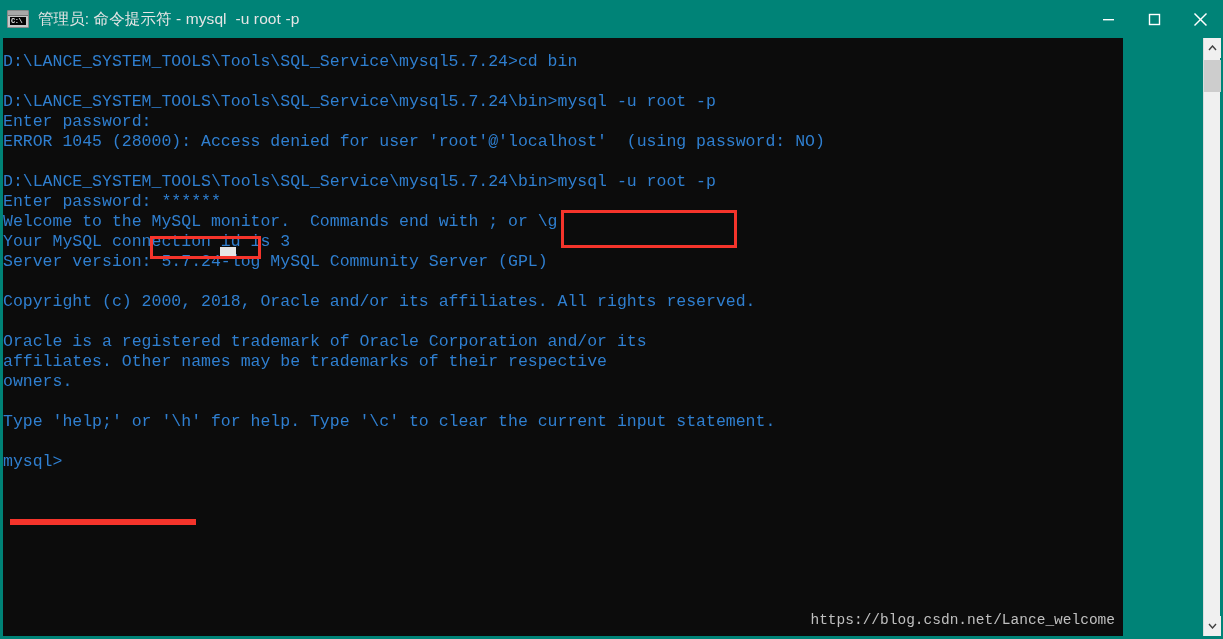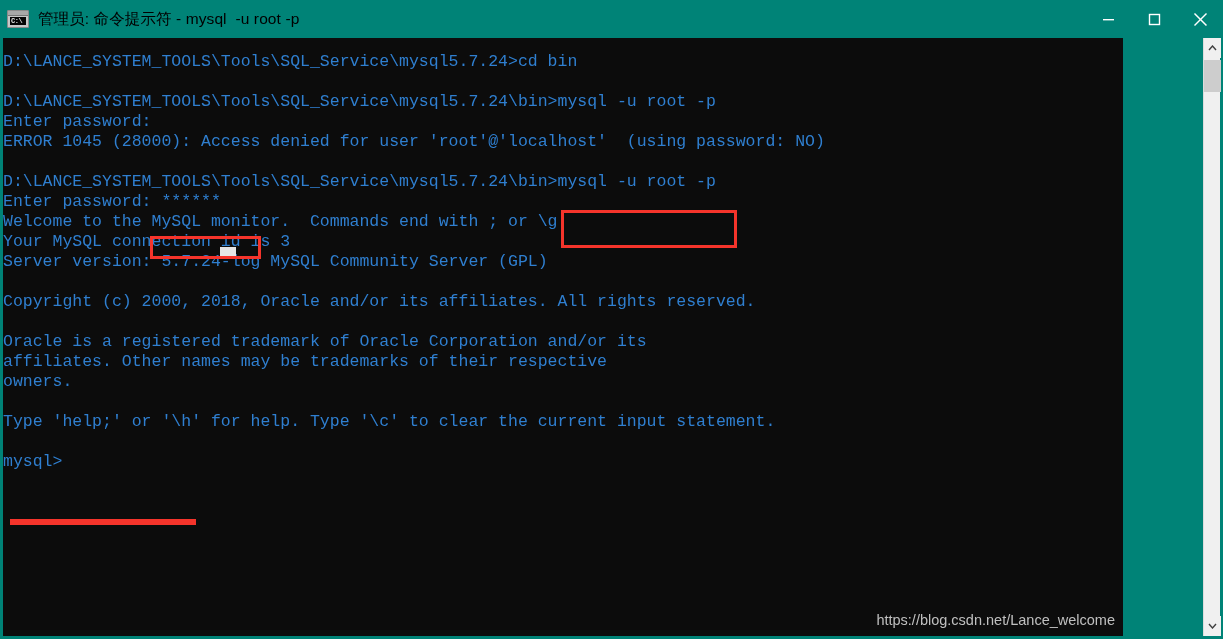--- a/index.html
+++ b/index.html
@@ -59,21 +59,21 @@
     color: #e8e8e8;
     font-family: "Liberation Mono", monospace;
     font-size: 7px;
     line-height: 9px;
     letter-spacing: -0.5px;
     padding-left: 1px;
     font-weight: bold;
   }
 
   #title-text {
-    color: #000000;
+    color: #e5e5e5;
     font-size: 15.5px;
     font-family: "Liberation Sans", sans-serif;
     white-space: pre;
     letter-spacing: 0.1px;
   }
 
   #window-controls {
     position: absolute;
     right: 0; top: 0;
     height: 38px;
@@ -137,21 +137,21 @@
     background: #e6e6e6;
   }
 
   
   #watermark {
     position: absolute;
     right: 8px;
     bottom: 8px;
     color: #cfcfcf;
     font-size: 14.5px;
-    font-family: Liberation Sans, sans-serif;
+    font-family: Liberation Mono, monospace;
     white-space: nowrap;
     opacity: 0.92;
   }
 
   
   #scrollbar {
     position: absolute;
     right: 3px;
     top: 38px;
     width: 17px;

